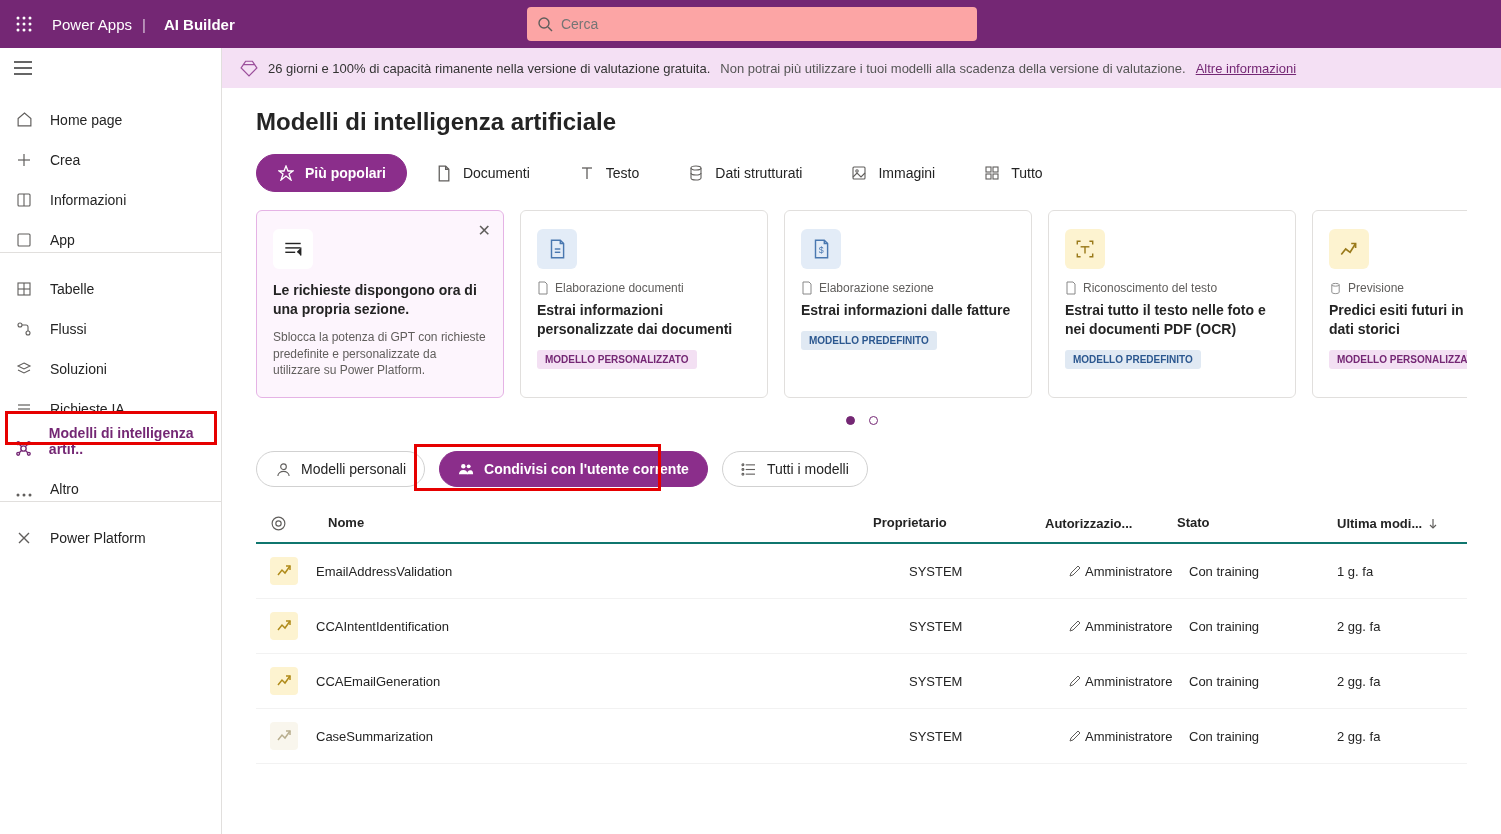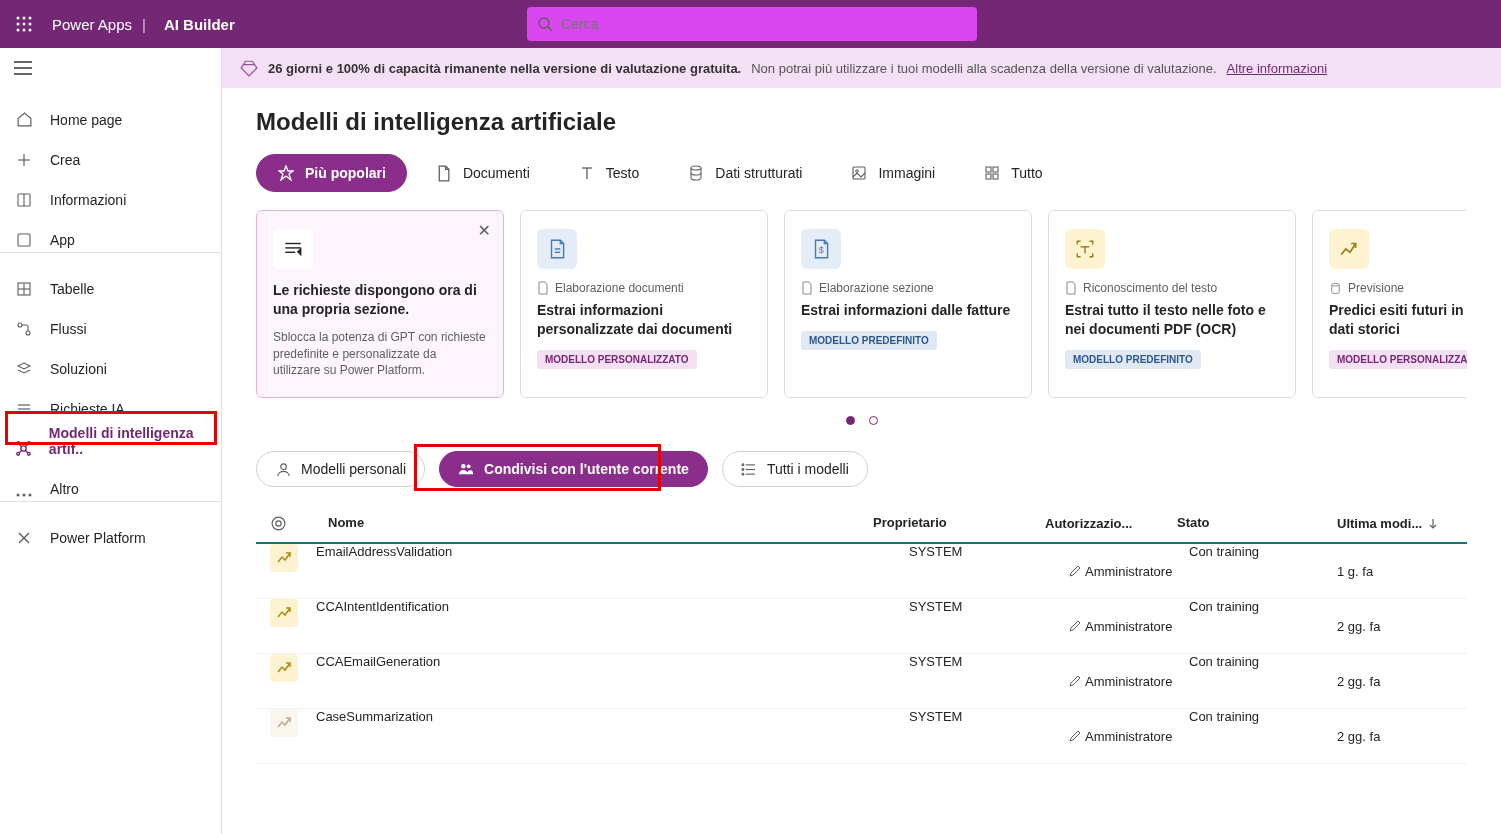--- a/index.html
+++ b/index.html
@@ -6,38 +6,38 @@
 body { background: #fff; color: #242424; overflow-x: hidden; }
 
 
 .topbar { height: 48px; background: #742774; display: flex; align-items: center; color: #fff; padding: 0 8px; }
 .waffle { width: 32px; height: 32px; display: flex; align-items: center; justify-content: center; cursor: pointer; }
 .waffle svg { fill: #fff; }
 .brand { display: flex; align-items: center; margin-left: 12px; font-size: 15px; }
 .brand .sep { margin: 0 10px; opacity: .7; }
 .brand .sub { font-weight: 600; margin-left: 8px; }
 .searchwrap { flex: 1; display: flex; justify-content: center; }
-.search { width: 450px; height: 34px; background: #d946ef; border-radius: 4px; display: flex; align-items: center; padding: 0 10px; margin-left: 36px; }
+.search { width: 450px; height: 34px; background: #fca5a5; border-radius: 4px; display: flex; align-items: center; padding: 0 10px; margin-left: 36px; }
 .search input { border: none; outline: none; flex: 1; font-size: 14px; background: transparent; }
 .search .sicon { margin-right: 8px; color: #605e5c; }
 
 
 .shell { display: flex; height: calc(100vh - 48px); overflow: hidden; }
 .sidebar { width: 222px; border-right: 1px solid #e1dfdd; background: #fff; display: flex; flex-direction: column; }
 .hamb { height: 40px; display: flex; align-items: center; padding-left: 14px; cursor: pointer; }
 .nav-item { height: 40px; display: flex; align-items: flex-end; padding-left: 14px; font-size: 14px; color: #242424; cursor: pointer; gap: 16px; }
 .nav-item.active { color: #742774; font-weight: 600; }
 .nav-item .nicon { width: 20px; display: flex; justify-content: center; }
 .nav-divider { height: 1px; background: #e1dfdd; margin: 4px 0; }
 .highlight-box-red { position: absolute; border: 3px solid #e60000; pointer-events: none; }
 
 .main { flex: 1; overflow-y: auto; position: relative; }
 .trial-banner { background: #f4e0f4; height: 40px; display: flex; align-items: center; padding: 0 18px; font-size: 13px; gap: 10px; }
 .trial-banner .diamond { color: #742774; }
-.trial-banner .bold { font-weight: 700; color: #333; }
+.trial-banner .bold { font-weight: 400; color: #333; }
 .trial-banner .link { color: #742774; text-decoration: underline; cursor: pointer; }
 
 .content { padding: 20px 34px; }
 h1.page-title { font-size: 24px; font-weight: 600; margin-bottom: 18px; }
 
 .category-tabs { display: flex; gap: 8px; margin-bottom: 18px; }
 .cat-tab { height: 38px; border-radius: 20px; display: flex; align-items: center; gap: 10px; padding: 0 20px; font-size: 14px; cursor: pointer; background: #fff; border: 1px solid #e1dfdd; color: #242424; }
 .cat-tab.active { background: #8b2e8b; border-color: #8b2e8b; color: #fff; font-weight: 600; }
 .cat-tab .cicon { width: 18px; height: 18px; display: flex; align-items: center; justify-content: center; }
 
@@ -58,21 +58,21 @@
 .dot { width: 9px; height: 9px; border-radius: 50%; border: 1.5px solid #742774; }
 .dot.active { background: #742774; }
 
 .filter-row { display: flex; gap: 14px; margin-bottom: 18px; position: relative; }
 .pill { height: 36px; border-radius: 20px; display: flex; align-items: center; gap: 10px; padding: 0 18px; font-size: 14px; cursor: pointer; border: 1px solid #d1d1d1; background: #fff; }
 .pill.active { background: #8b2e8b; color: #fff; border-color: #8b2e8b; font-weight: 600; }
 .pill .picon { width: 16px; height: 16px; display: flex; align-items: center; justify-content: center; }
 
 .models-table { width: 100%; }
 .models-table .thead { display: flex; padding: 10px 0; border-bottom: 2px solid #0f766e; font-size: 13px; font-weight: 600; color: #242424; gap: 12px; }
-.models-table .trow { display: flex; height: 55px; border-bottom: 1px solid #f2f2f2; font-size: 13px; }
+.models-table .trow { display: flex; align-items: center; height: 55px; border-bottom: 1px solid #f2f2f2; font-size: 13px; }
 .col-icon { width: 60px; padding-left: 14px; }
 .col-name { flex: 1; min-width: 300px; }
 .col-owner { width: 160px; }
 .col-perm { width: 120px; display: flex; align-items: center; gap: 4px; }
 .col-state { width: 148px; }
 .col-modified { width: 130px; display: flex; align-items: center; gap: 6px; }
 .row-icon { width: 28px; height: 28px; background: #fdf3d0; border-radius: 4px; display: flex; align-items: center; justify-content: center; }
 .row-icon.dim { filter: grayscale(.6) opacity(.7); }
 .pencil { width: 12px; height: 12px; }
 

